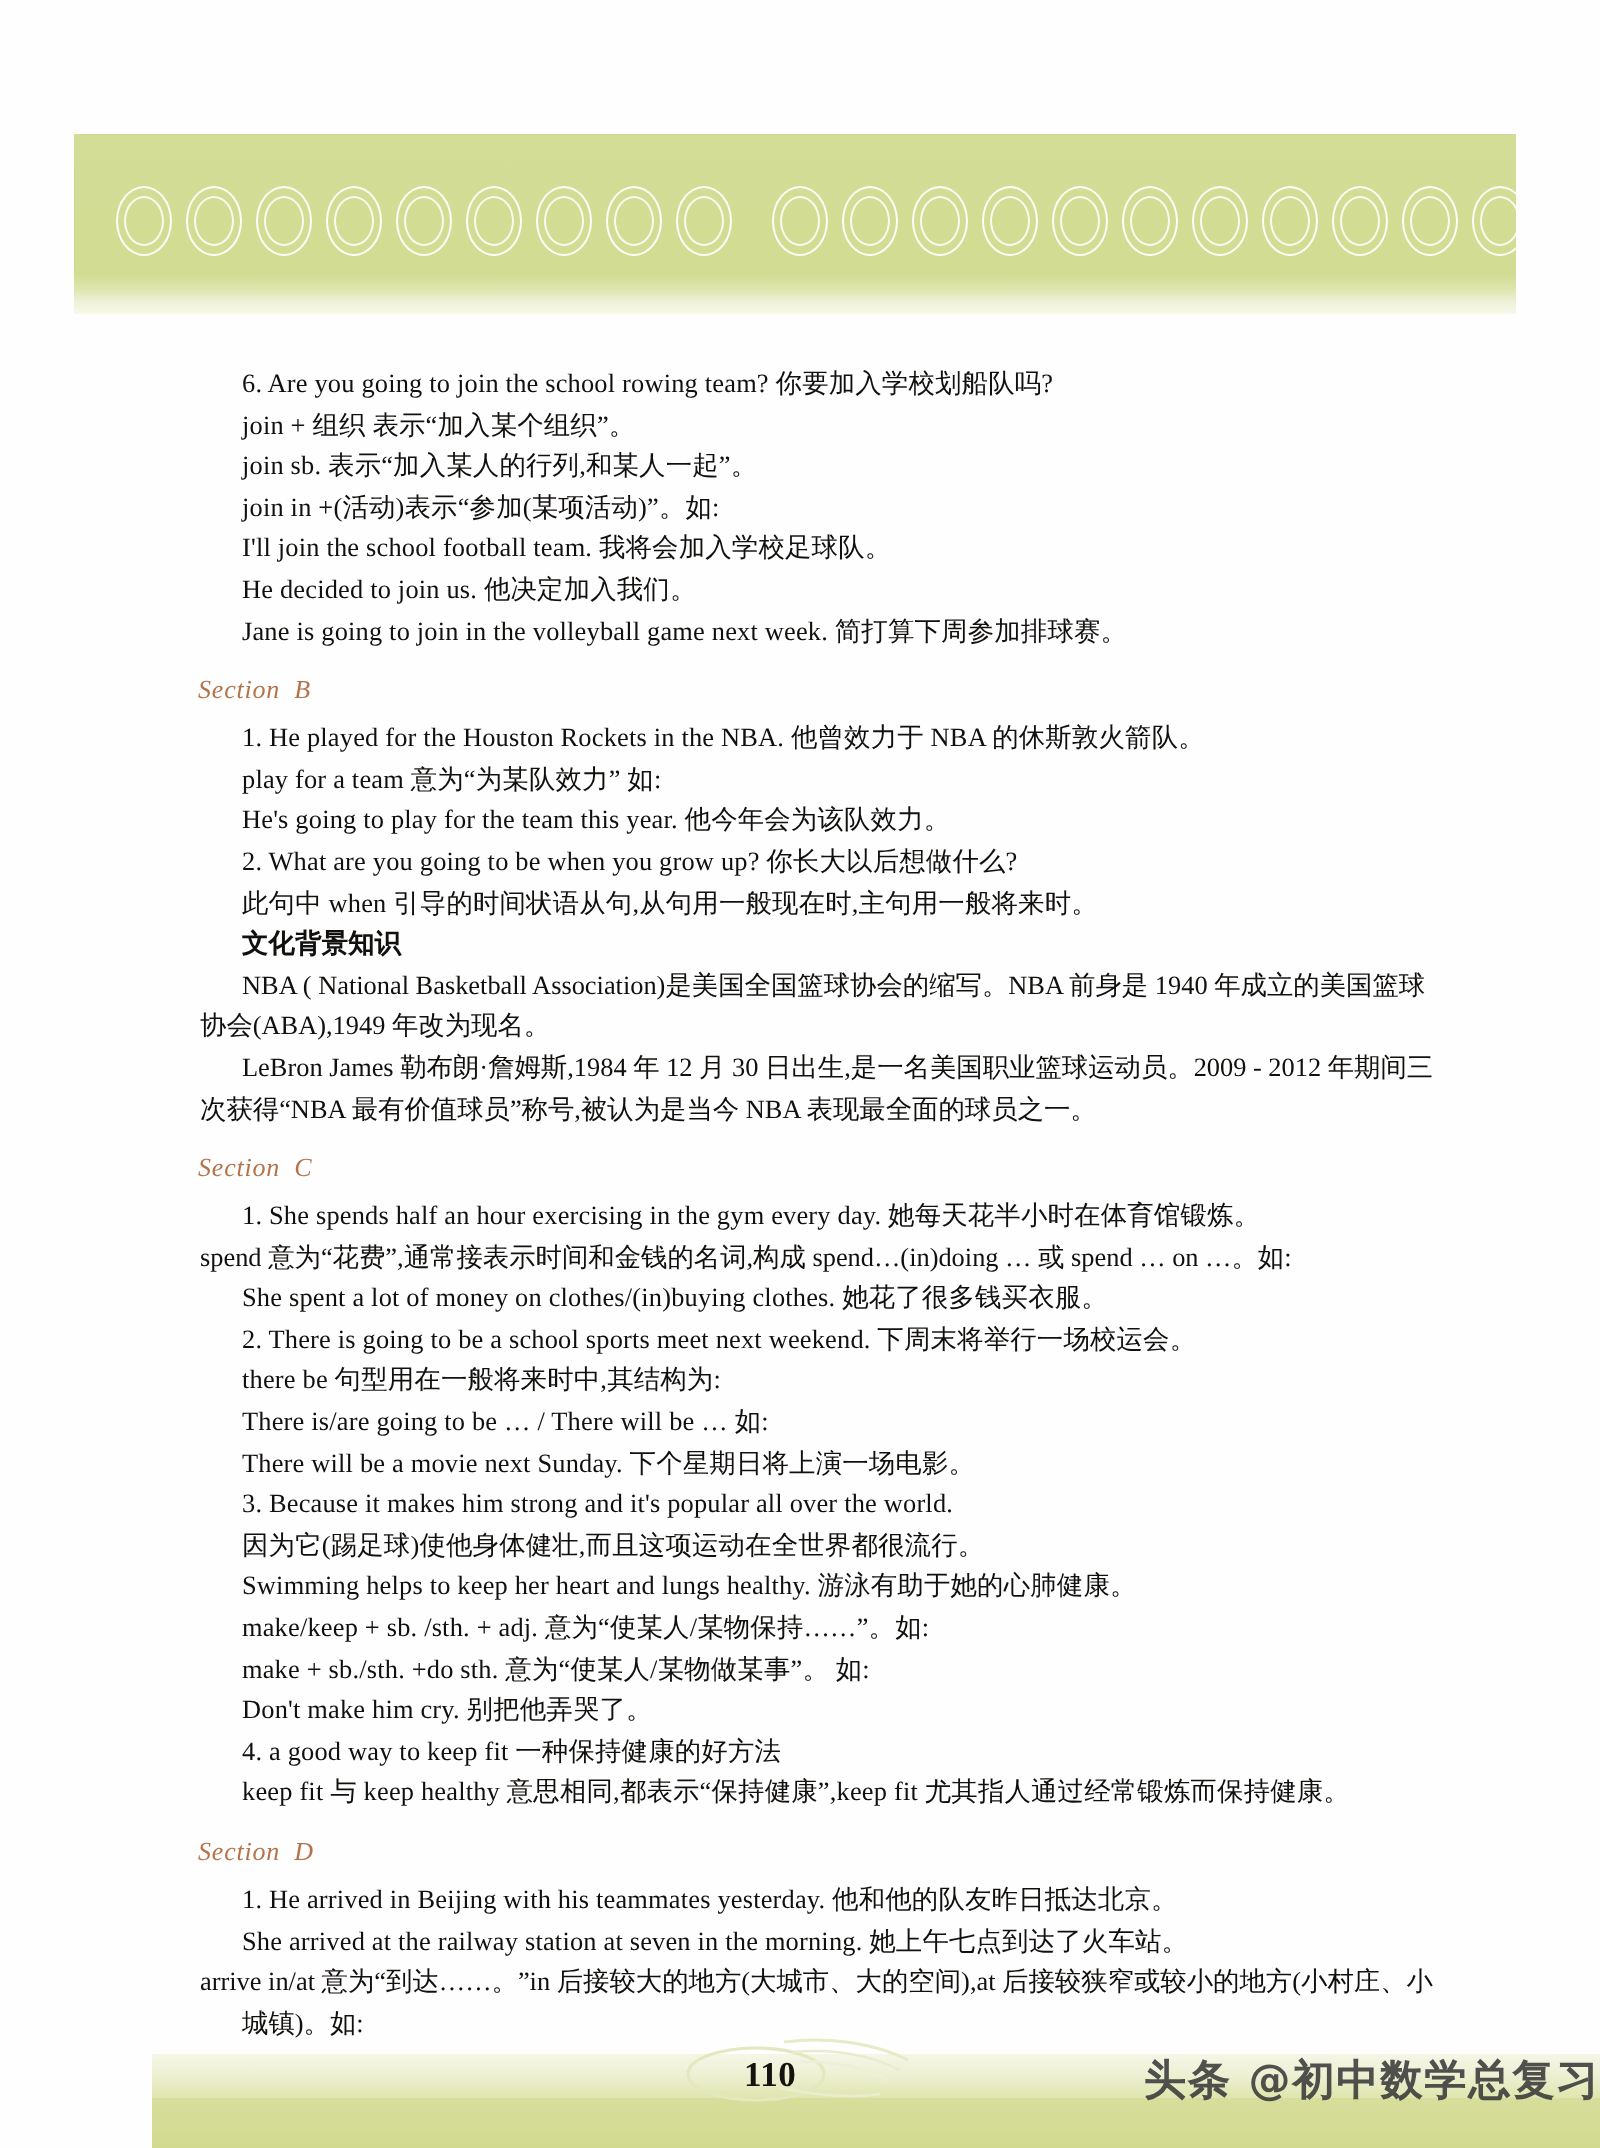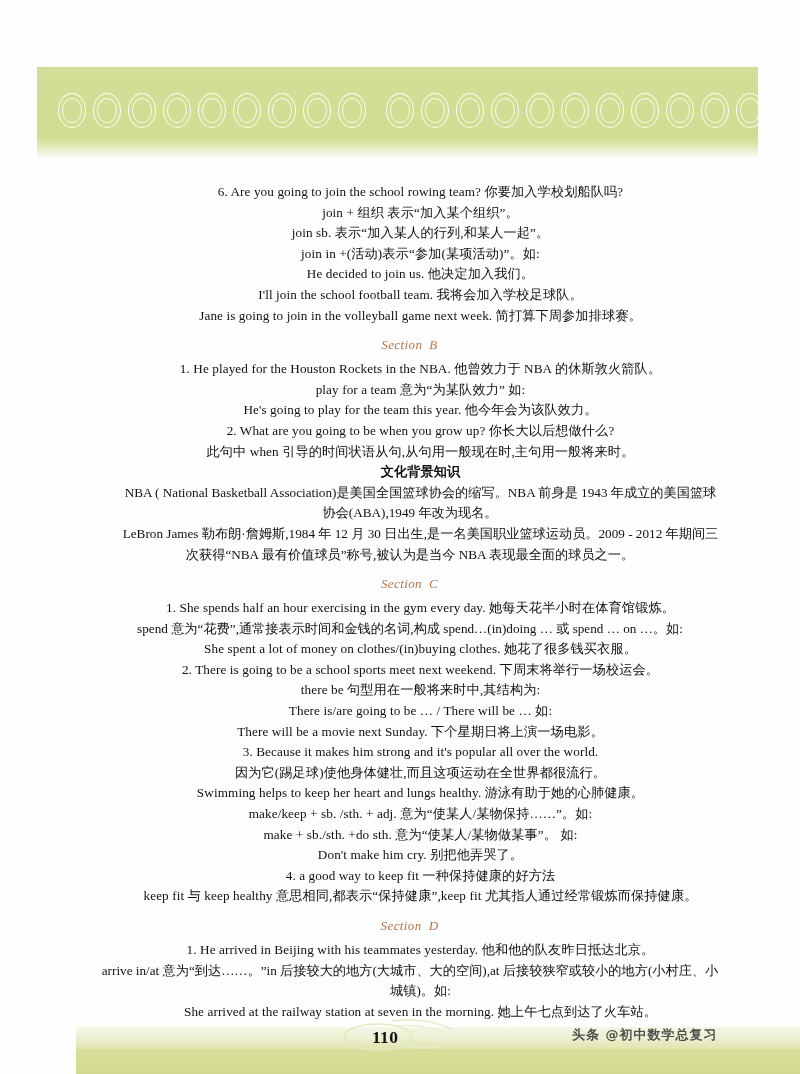--- a/index.html
+++ b/index.html
@@ -11,21 +11,20 @@
     font-family: "Liberation Serif", "DejaVu Serif", serif;
     overflow: hidden;
     position: relative;
   }
 
   .page {
     position: relative;
     width: 800px;
     height: 1074px;
     background: #fefefe;
-    text-align: center;
   }
 
   
   .header-band {
     position: absolute;
     left: 37px;
     top: 67px;
     width: 721px;
     height: 90px;
     background: linear-gradient(to bottom,
@@ -155,21 +154,21 @@
     font-size: 17.5px;
     color: #15130f;
     letter-spacing: 0.3px;
   }
 
   .watermark {
     position: absolute;
     left: 572px;
     top: 1026px;
     font-family: "DejaVu Sans", sans-serif;
-    font-size: 13px;
+    font-size: 21px;
     font-weight: bold;
     color: #3a3a3a;
     letter-spacing: 1px;
     opacity: 0.88;
     white-space: nowrap;
   }
 </style>
 </head>
 <body>
 
@@ -200,34 +199,34 @@
     </div>
   </div>
 
   <div class="content">
 
     <div class="blk">
       <div class="line indent">6. Are you going to join the school rowing team? 你要加入学校划船队吗?</div>
       <div class="line indent">join + 组织 表示“加入某个组织”。</div>
       <div class="line indent">join sb. 表示“加入某人的行列,和某人一起”。</div>
       <div class="line indent">join in +(活动)表示“参加(某项活动)”。如:</div>
+      <div class="line indent">I'll join the school football team. 我将会加入学校足球队。</div>
       <div class="line indent">He decided to join us. 他决定加入我们。</div>
-      <div class="line indent">I'll join the school football team. 我将会加入学校足球队。</div>
       <div class="line indent">Jane is going to join in the volleyball game next week. 简打算下周参加排球赛。</div>
     </div>
 
     <div class="section-head"><span>Section</span><span class="sp"></span><span>B</span></div>
     <div class="blk">
       <div class="line indent">1. He played for the Houston Rockets in the NBA. 他曾效力于 NBA 的休斯敦火箭队。</div>
       <div class="line indent">play for a team 意为“为某队效力” 如:</div>
       <div class="line indent">He's going to play for the team this year. 他今年会为该队效力。</div>
       <div class="line indent">2. What are you going to be when you grow up? 你长大以后想做什么?</div>
       <div class="line indent">此句中 when 引导的时间状语从句,从句用一般现在时,主句用一般将来时。</div>
       <div class="line indent bold">文化背景知识</div>
-      <div class="line wrap">NBA ( National Basketball Association)是美国全国篮球协会的缩写。NBA 前身是 1943 年成立的美国篮球协会(ABA),1949 年改为现名。</div>
+      <div class="line wrap">NBA ( National Basketball Association)是美国全国篮球协会的缩写。NBA 前身是 1940 年成立的美国篮球协会(ABA),1949 年改为现名。</div>
       <div class="line wrap">LeBron James 勒布朗·詹姆斯,1984 年 12 月 30 日出生,是一名美国职业篮球运动员。2009 - 2012 年期间三次获得“NBA 最有价值球员”称号,被认为是当今 NBA 表现最全面的球员之一。</div>
     </div>
 
     <div class="section-head"><span>Section</span><span class="sp"></span><span>C</span></div>
     <div class="blk">
       <div class="line indent">1. She spends half an hour exercising in the gym every day. 她每天花半小时在体育馆锻炼。</div>
       <div class="line hang">spend 意为“花费”,通常接表示时间和金钱的名词,构成 spend…(in)doing … 或 spend … on …。如:</div>
       <div class="line indent">She spent a lot of money on clothes/(in)buying clothes. 她花了很多钱买衣服。</div>
       <div class="line indent">2. There is going to be a school sports meet next weekend. 下周末将举行一场校运会。</div>
       <div class="line indent">there be 句型用在一般将来时中,其结构为:</div>
@@ -239,22 +238,22 @@
       <div class="line indent">make/keep + sb. /sth. + adj. 意为“使某人/某物保持……”。如:</div>
       <div class="line indent">make + sb./sth. +do sth. 意为“使某人/某物做某事”。 如:</div>
       <div class="line indent">Don't make him cry. 别把他弄哭了。</div>
       <div class="line indent">4. a good way to keep fit 一种保持健康的好方法</div>
       <div class="line indent">keep fit 与 keep healthy 意思相同,都表示“保持健康”,keep fit 尤其指人通过经常锻炼而保持健康。</div>
     </div>
 
     <div class="section-head"><span>Section</span><span class="sp"></span><span>D</span></div>
     <div class="blk">
       <div class="line indent">1. He arrived in Beijing with his teammates yesterday. 他和他的队友昨日抵达北京。</div>
+      <div class="line indent">She arrived at the railway station at seven in the morning. 她上午七点到达了火车站。</div>
       <div class="line hang">arrive in/at 意为“到达……。”in 后接较大的地方(大城市、大的空间),at 后接较狭窄或较小的地方(小村庄、小城镇)。如:</div>
-      <div class="line indent">She arrived at the railway station at seven in the morning. 她上午七点到达了火车站。</div>
     </div>
 
   </div>
 
   <div class="footer-band">
     <div class="footer-band-inner"></div>
   </div>
 
   <svg class="page-swoosh" viewBox="0 0 150 42">
     <ellipse cx="48" cy="21" rx="34" ry="13" fill="none" stroke="#e3e8bf" stroke-width="1.6"></ellipse>

